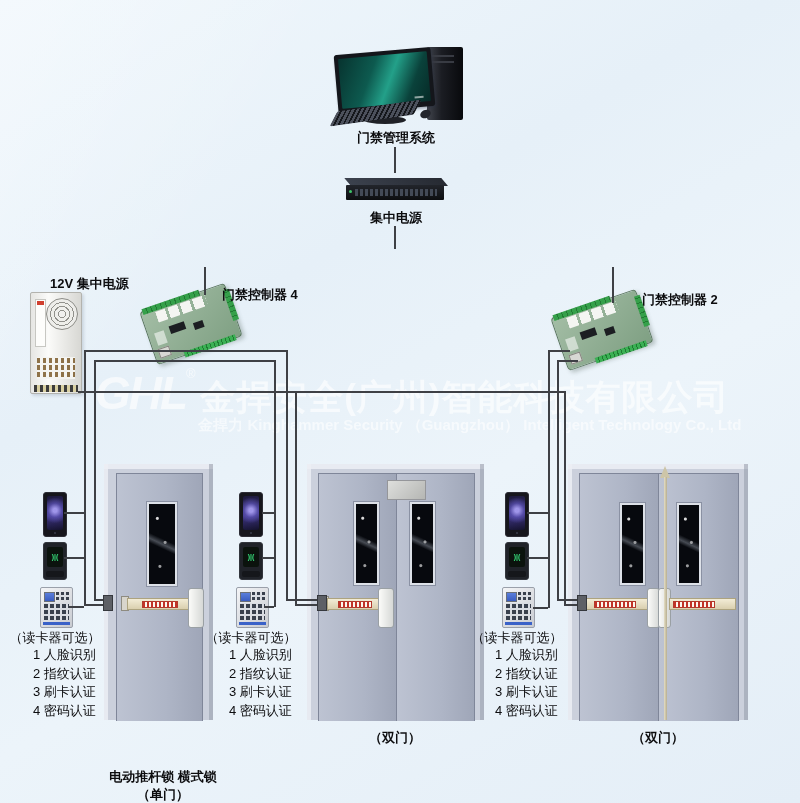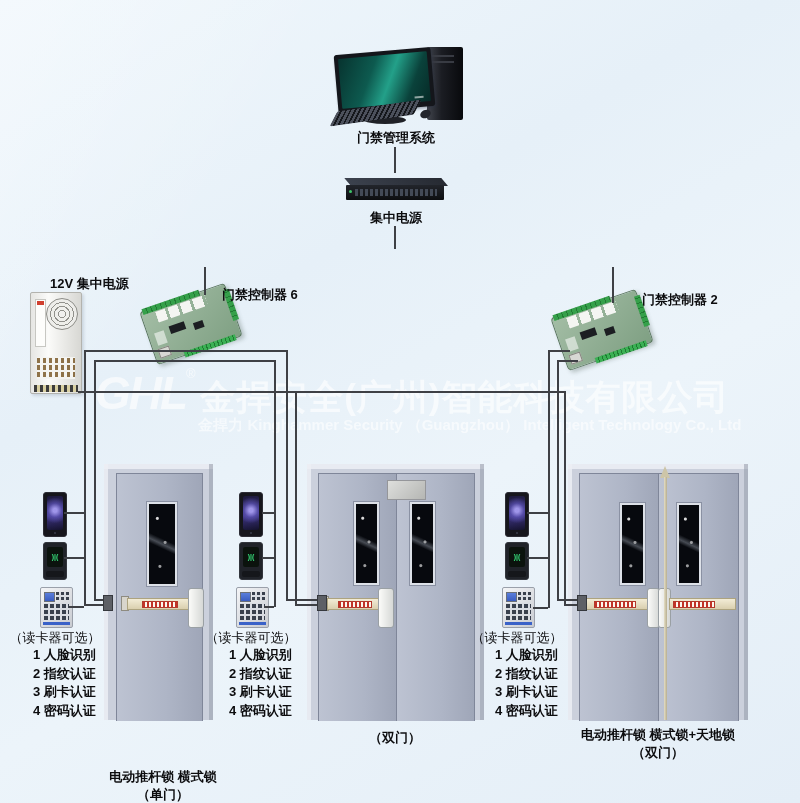--- a/index.html
+++ b/index.html
@@ -117,21 +117,21 @@
   .keypad .keys-top{position:absolute;left:15px;top:4px;width:13px;height:8px;
         background:repeating-linear-gradient(90deg,#39404d 0 3px,#d9dce2 3px 5px),repeating-linear-gradient(0deg,#39404d 0 3px,#d9dce2 3px 5px);
         background-blend-mode:lighten;}
   .keypad .keys{position:absolute;left:3px;top:15px;width:25px;height:17px;
         background:repeating-linear-gradient(90deg,#39404d 0 4px,#d9dce2 4px 6px),repeating-linear-gradient(0deg,#39404d 0 4px,#d9dce2 4px 6px);
         background-blend-mode:lighten;}
   .keypad .strip{position:absolute;left:2px;bottom:2px;right:2px;height:3px;background:#3a62c8;}
 
   .opt-title{position:absolute;top:629px;width:110px;text-align:center;font-weight:normal;font-size:13px;color:#0c0c0e;z-index:6;}
   .opt-list{position:absolute;top:648px;z-index:6;}
-  .opt-list div{font-weight:bold;font-size:13px;line-height:13px;color:#0c0c0e;margin-bottom:5.5px;}
+  .opt-list div{font-weight:normal;font-size:13px;line-height:13px;color:#0c0c0e;margin-bottom:5.5px;}
   .caption{position:absolute;top:727px;text-align:center;z-index:6;}
   .caption .l1{font-weight:bold;font-size:13px;line-height:15px;color:#0c0c0e;}
   .caption .l2{font-weight:bold;font-size:13px;line-height:15px;color:#0c0c0e;margin-top:3px;}
 </style>
 </head>
 <body>
 
 <div class="stage">
 
   <div class="wm" style="left:95px;top:366px;">
@@ -184,21 +184,21 @@
   <div class="pcb" style="left:146px;top:296px;transform:rotate(-19deg);">
     <div class="term-top"></div>
     <div class="relays"></div>
     <div class="term-right"></div>
     <div class="silk"></div>
     <div class="chip1"></div>
     <div class="chip2"></div>
     <div class="term-bottom"></div>
     <div class="eth"></div>
   </div>
-  <div class="lbl" style="left:222px;top:287px;width:120px;">门禁控制器 6</div>
+  <div class="lbl" style="left:222px;top:287px;width:120px;">门禁控制器 4</div>
 
   <div class="pcb" style="left:557px;top:302px;transform:rotate(-19deg);">
     <div class="term-top"></div>
     <div class="relays"></div>
     <div class="term-right"></div>
     <div class="silk"></div>
     <div class="chip1"></div>
     <div class="chip2"></div>
     <div class="term-bottom"></div>
     <div class="eth"></div>
@@ -359,17 +359,16 @@
   </div>
 
   <div class="caption" style="left:83px;width:160px;margin-top:42px;">
     <div class="l1">电动推杆锁 横式锁</div>
     <div class="l2">（单门）</div>
   </div>
   <div class="caption" style="left:295px;width:200px;">
     <div class="l2">（双门）</div>
   </div>
   <div class="caption" style="left:556px;width:204px;">
-    <div class="l1">电动推杆锁 横式锁+天地锁</div>
     <div class="l2">（双门）</div>
   </div>
 
 </div>
 
 </body></html>

